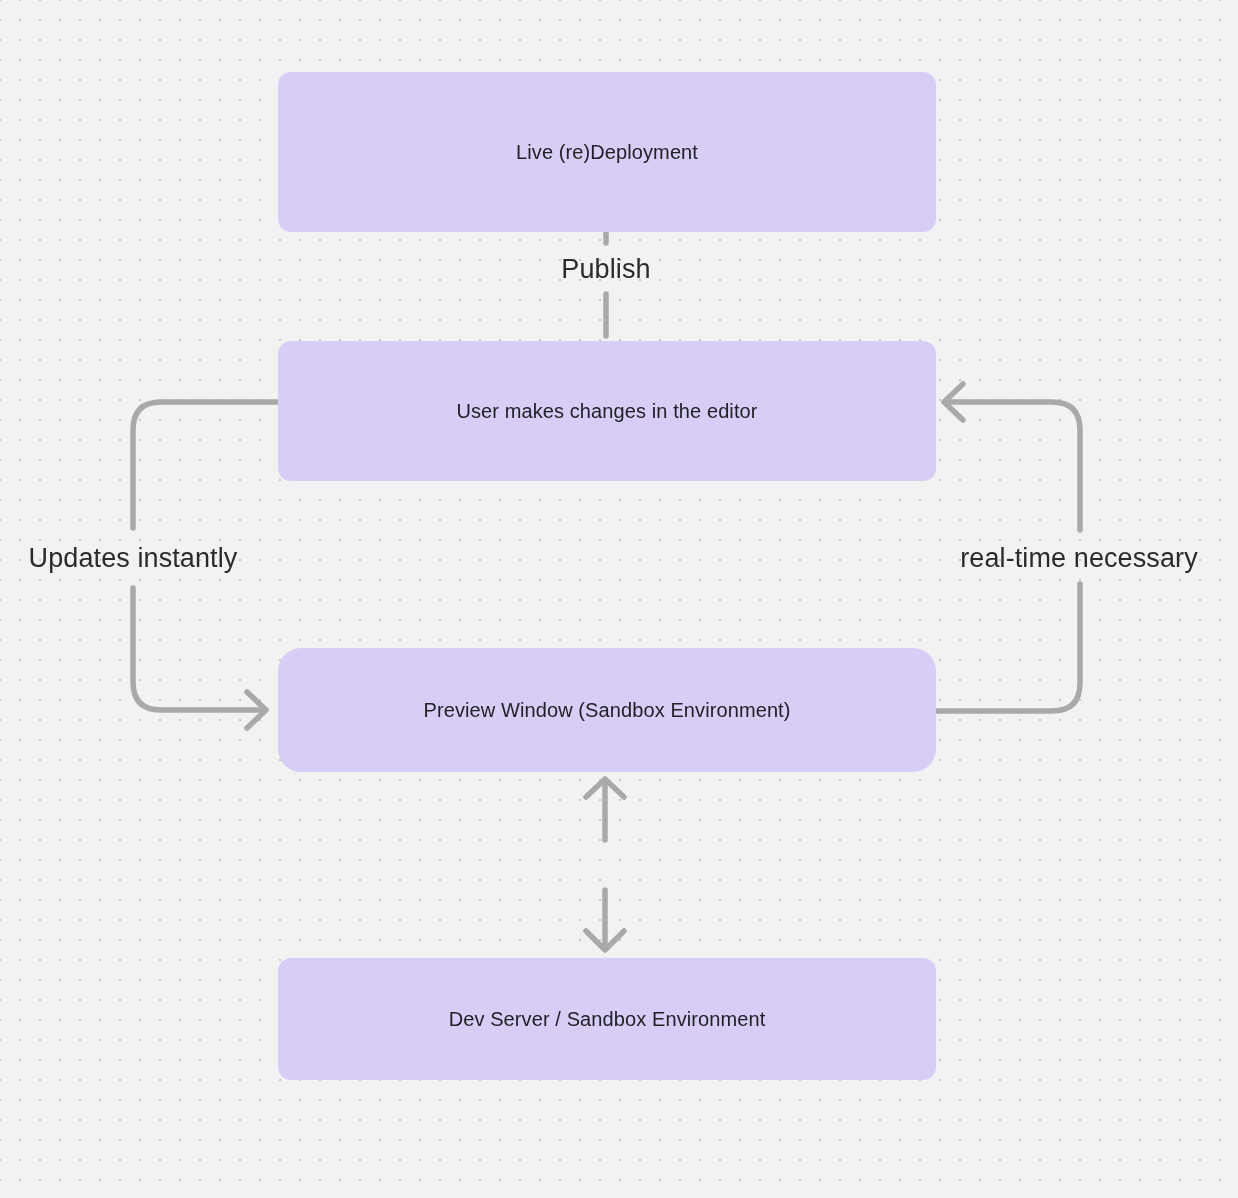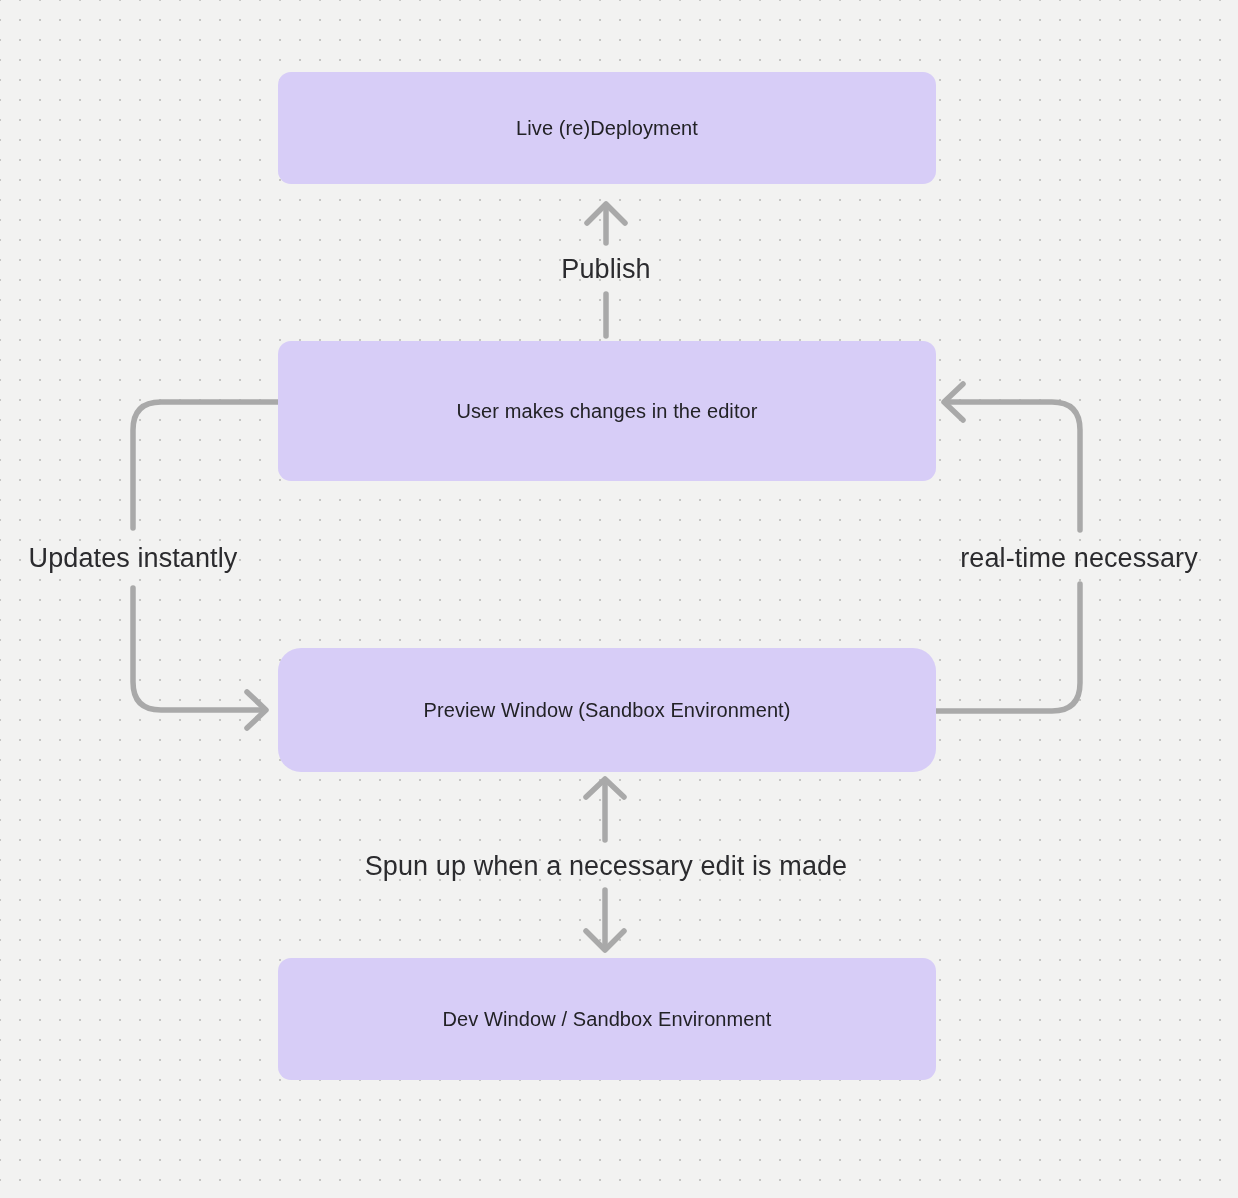--- a/index.html
+++ b/index.html
@@ -38,21 +38,21 @@
     background: var(--node-fill, #d7cdf7);
     border-radius: 13px;
     display: flex;
     align-items: center;
     justify-content: center;
     text-align: center;
     font-size: 20px;
     letter-spacing: 0.1px;
     color: var(--node-text, #222226);
   }
-  .node-live      { top: 72px;  height: 112px; }
+  .node-live      { top: 72px;  height: 160px; }
   .node-user      { top: 341px; height: 140px; }
   .node-preview   { top: 648px; height: 124px; border-radius: 23px; }
   .node-devserver { top: 958px; height: 122px; }
   .edge-label {
     position: absolute;
     transform: translate(-50%, -50%);
     white-space: nowrap;
     font-size: 27px;
     letter-spacing: 0.1px;
     color: var(--label-text, #2b2b2e);
@@ -101,24 +101,23 @@
 
   <div class="node node-user">
     <span>User makes changes in the editor</span>
   </div>
 
   <div class="node node-preview">
     <span>Preview Window (Sandbox Environment)</span>
   </div>
 
   <div class="node node-devserver">
-    <span>Dev Window / Sandbox Environment</span>
+    <span>Dev Server / Sandbox Environment</span>
   </div>
 
   <div class="edge-label label-publish">Publish</div>
 
   <div class="edge-label label-updates">Updates instantly</div>
 
   <div class="edge-label label-feedback">real-time necessary</div>
 
-  <div class="edge-label label-spun">Spun up when a necessary edit is made</div>
 
 </div>
 
 </body></html>

